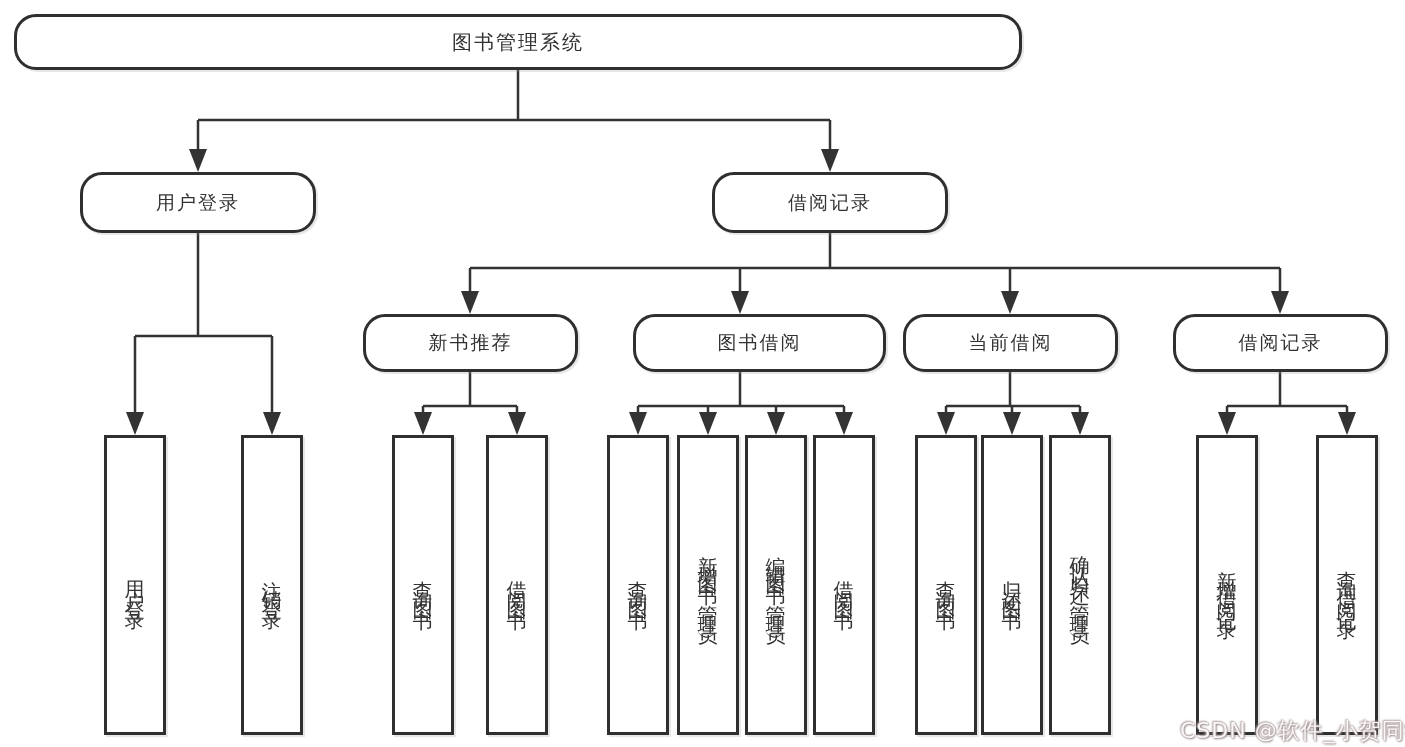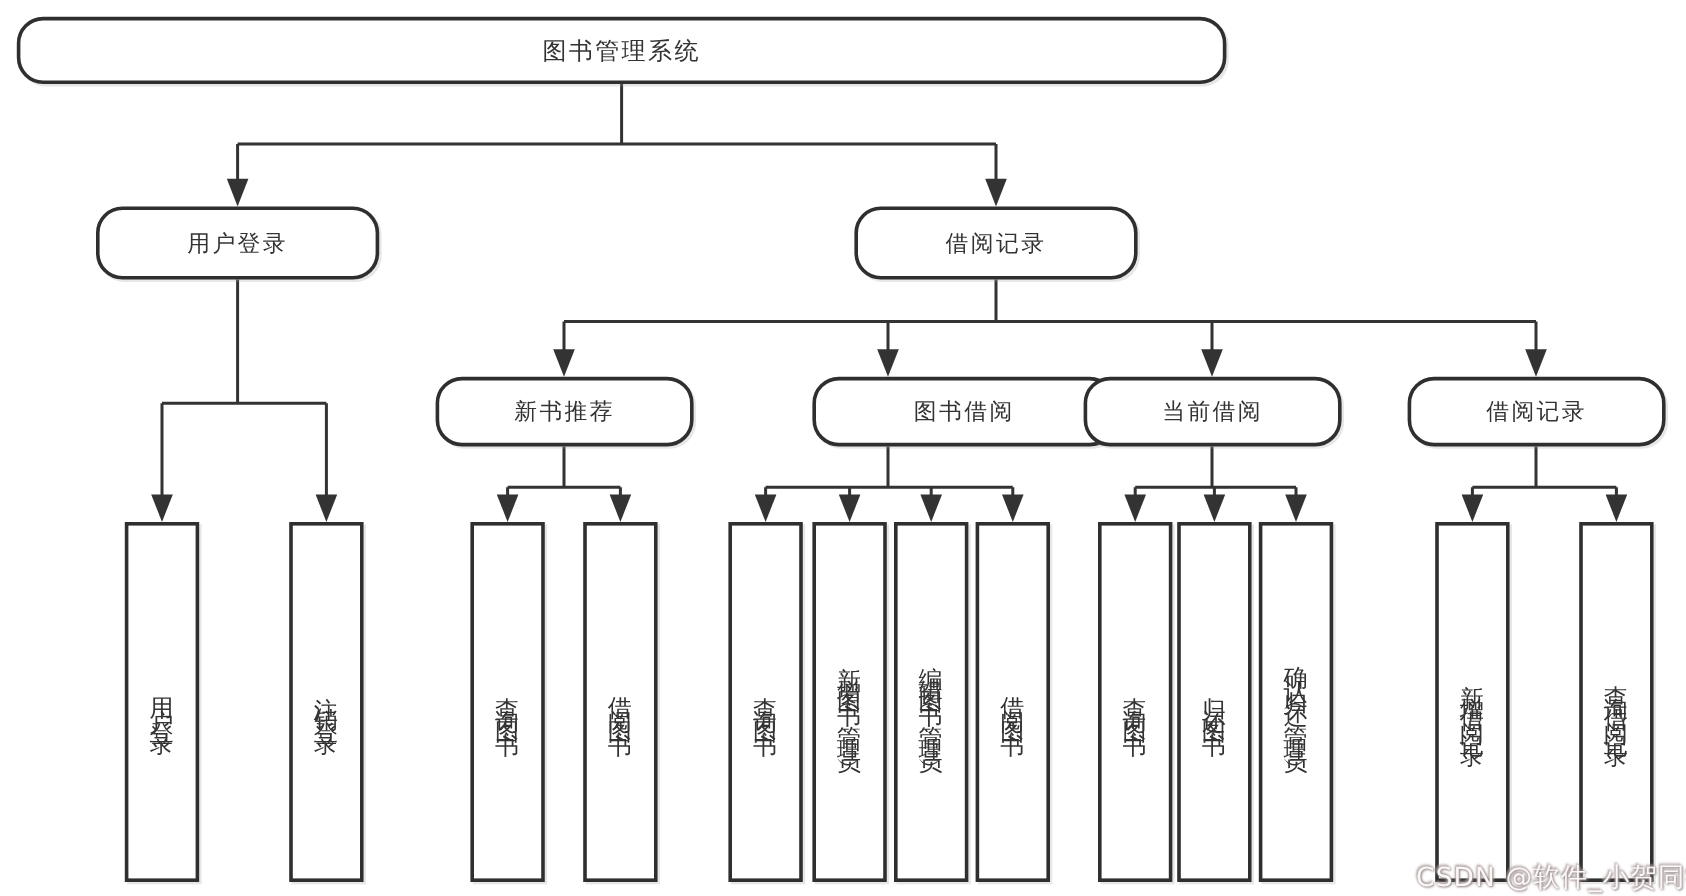--- a/index.html
+++ b/index.html
@@ -99,21 +99,21 @@
       <polygon points="1338,412 1356,412 1347,435"></polygon>
     </g>
   </svg>
 
   <div class="node h-text root-box" style="left:14px; top:14px; width:1008px; height:56px;">图书管理系统</div>
 
   <div class="node h-text" style="left:80px; top:172px; width:236px; height:61px;">用户登录</div>
   <div class="node h-text" style="left:712px; top:172px; width:236px; height:61px;">借阅记录</div>
 
   <div class="node h-text" style="left:363px; top:314px; width:215px; height:58px;">新书推荐</div>
-  <div class="node h-text" style="left:633px; top:314px; width:253px; height:58px;margin-left:44px;">图书借阅</div>
+  <div class="node h-text" style="left:633px; top:314px; width:253px; height:58px;">图书借阅</div>
   <div class="node h-text" style="left:1173px; top:314px; width:215px; height:58px;">借阅记录</div>
   <div class="node h-text" style="left:903px; top:314px; width:215px; height:58px;">当前借阅</div>
 
   <div class="node leaf" style="left:104px; top:435px; width:62px; height:300px;">用户登录</div>
   <div class="node leaf" style="left:241px; top:435px; width:62px; height:300px;">注销登录</div>
 
   <div class="node leaf" style="left:392px; top:435px; width:62px; height:300px;">查询图书</div>
   <div class="node leaf" style="left:486px; top:435px; width:62px; height:300px;">借阅图书</div>
 
   <div class="node leaf" style="left:607px; top:435px; width:62px; height:300px;">查询图书</div>

